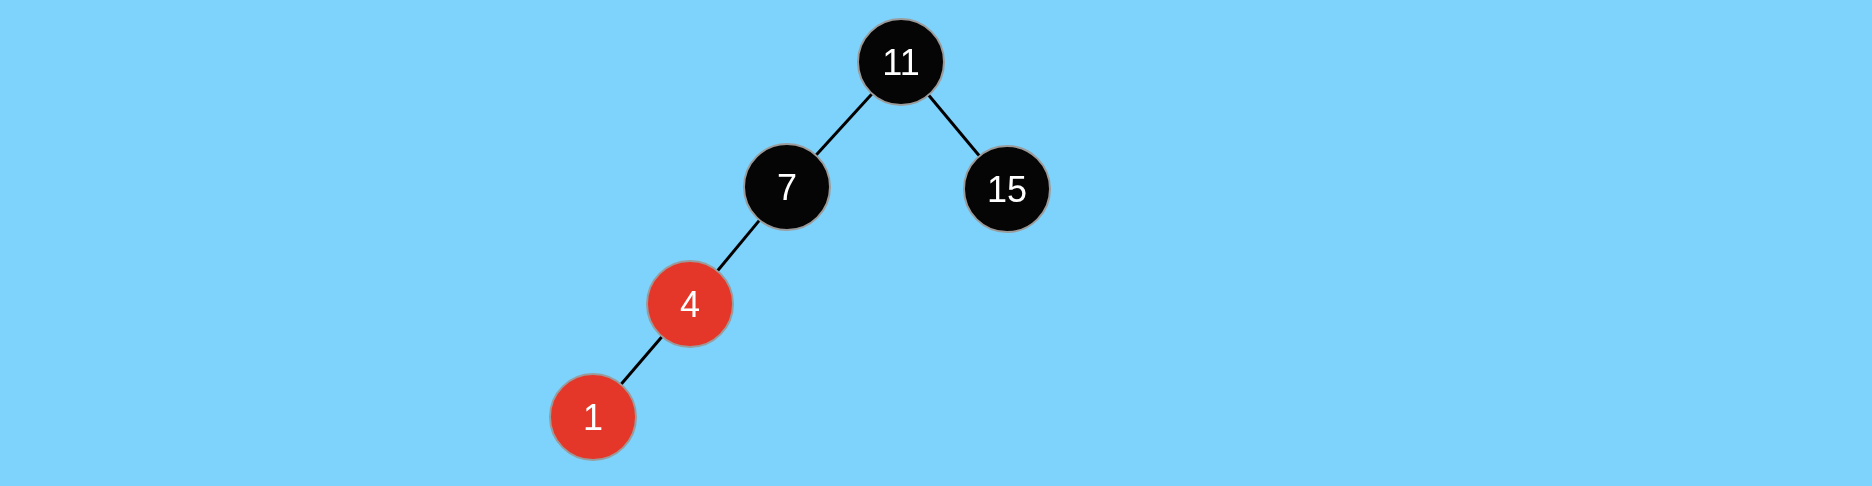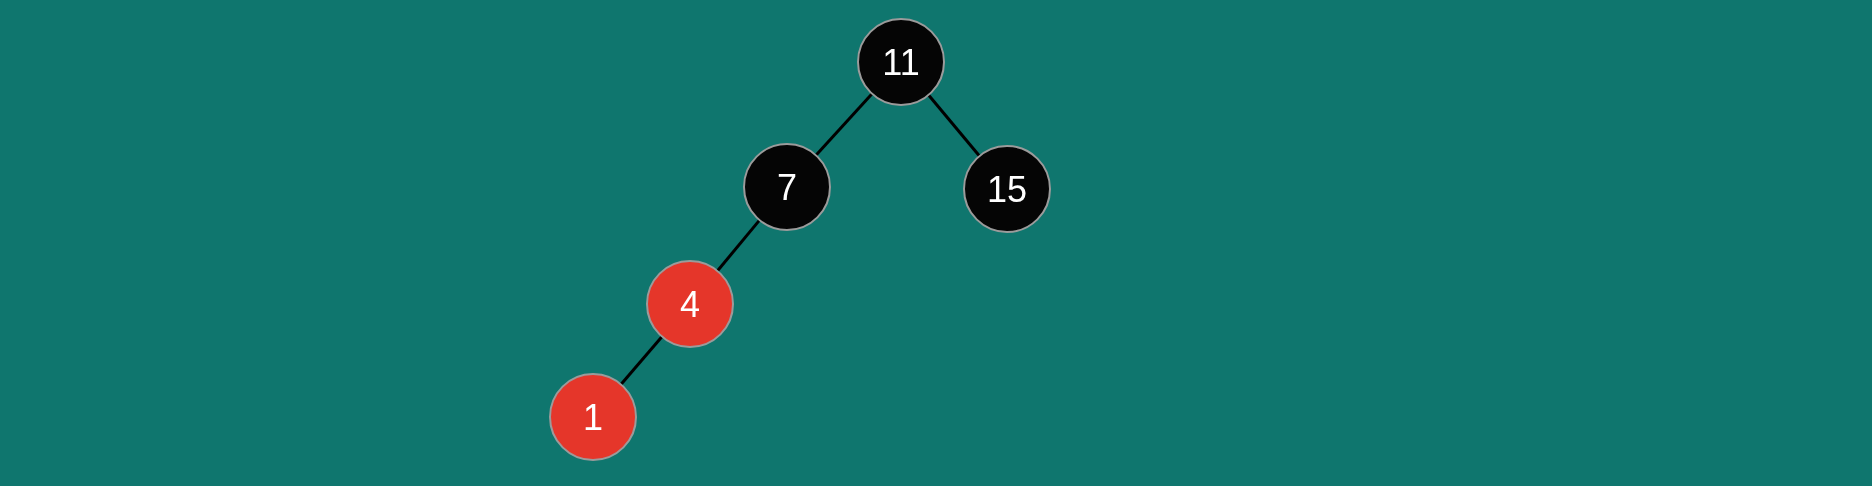--- a/index.html
+++ b/index.html
@@ -7,21 +7,21 @@
     padding: 0;
     width: 1872px;
     height: 486px;
     overflow: hidden;
     background: #ffffff;
   }
   .stage {
     position: relative;
     width: 1872px;
     height: 486px;
-    background: #0f766e;
+    background: #7dd3fc;
   }
   svg.tree-canvas {
     display: block;
     width: 1872px;
     height: 486px;
   }
   .node-label {
     font-family: "Liberation Sans", sans-serif;
     font-size: 36px;
     font-weight: 500;

